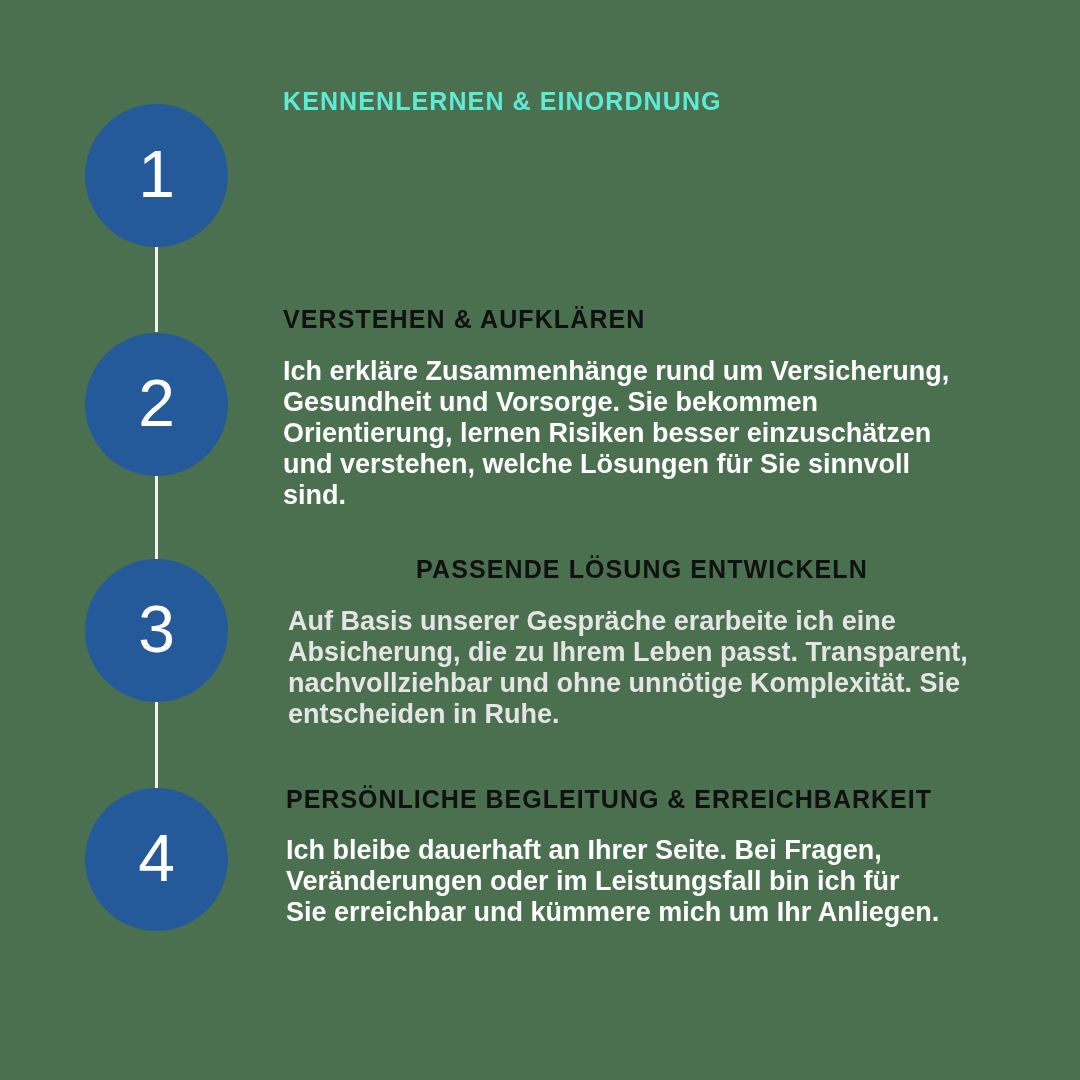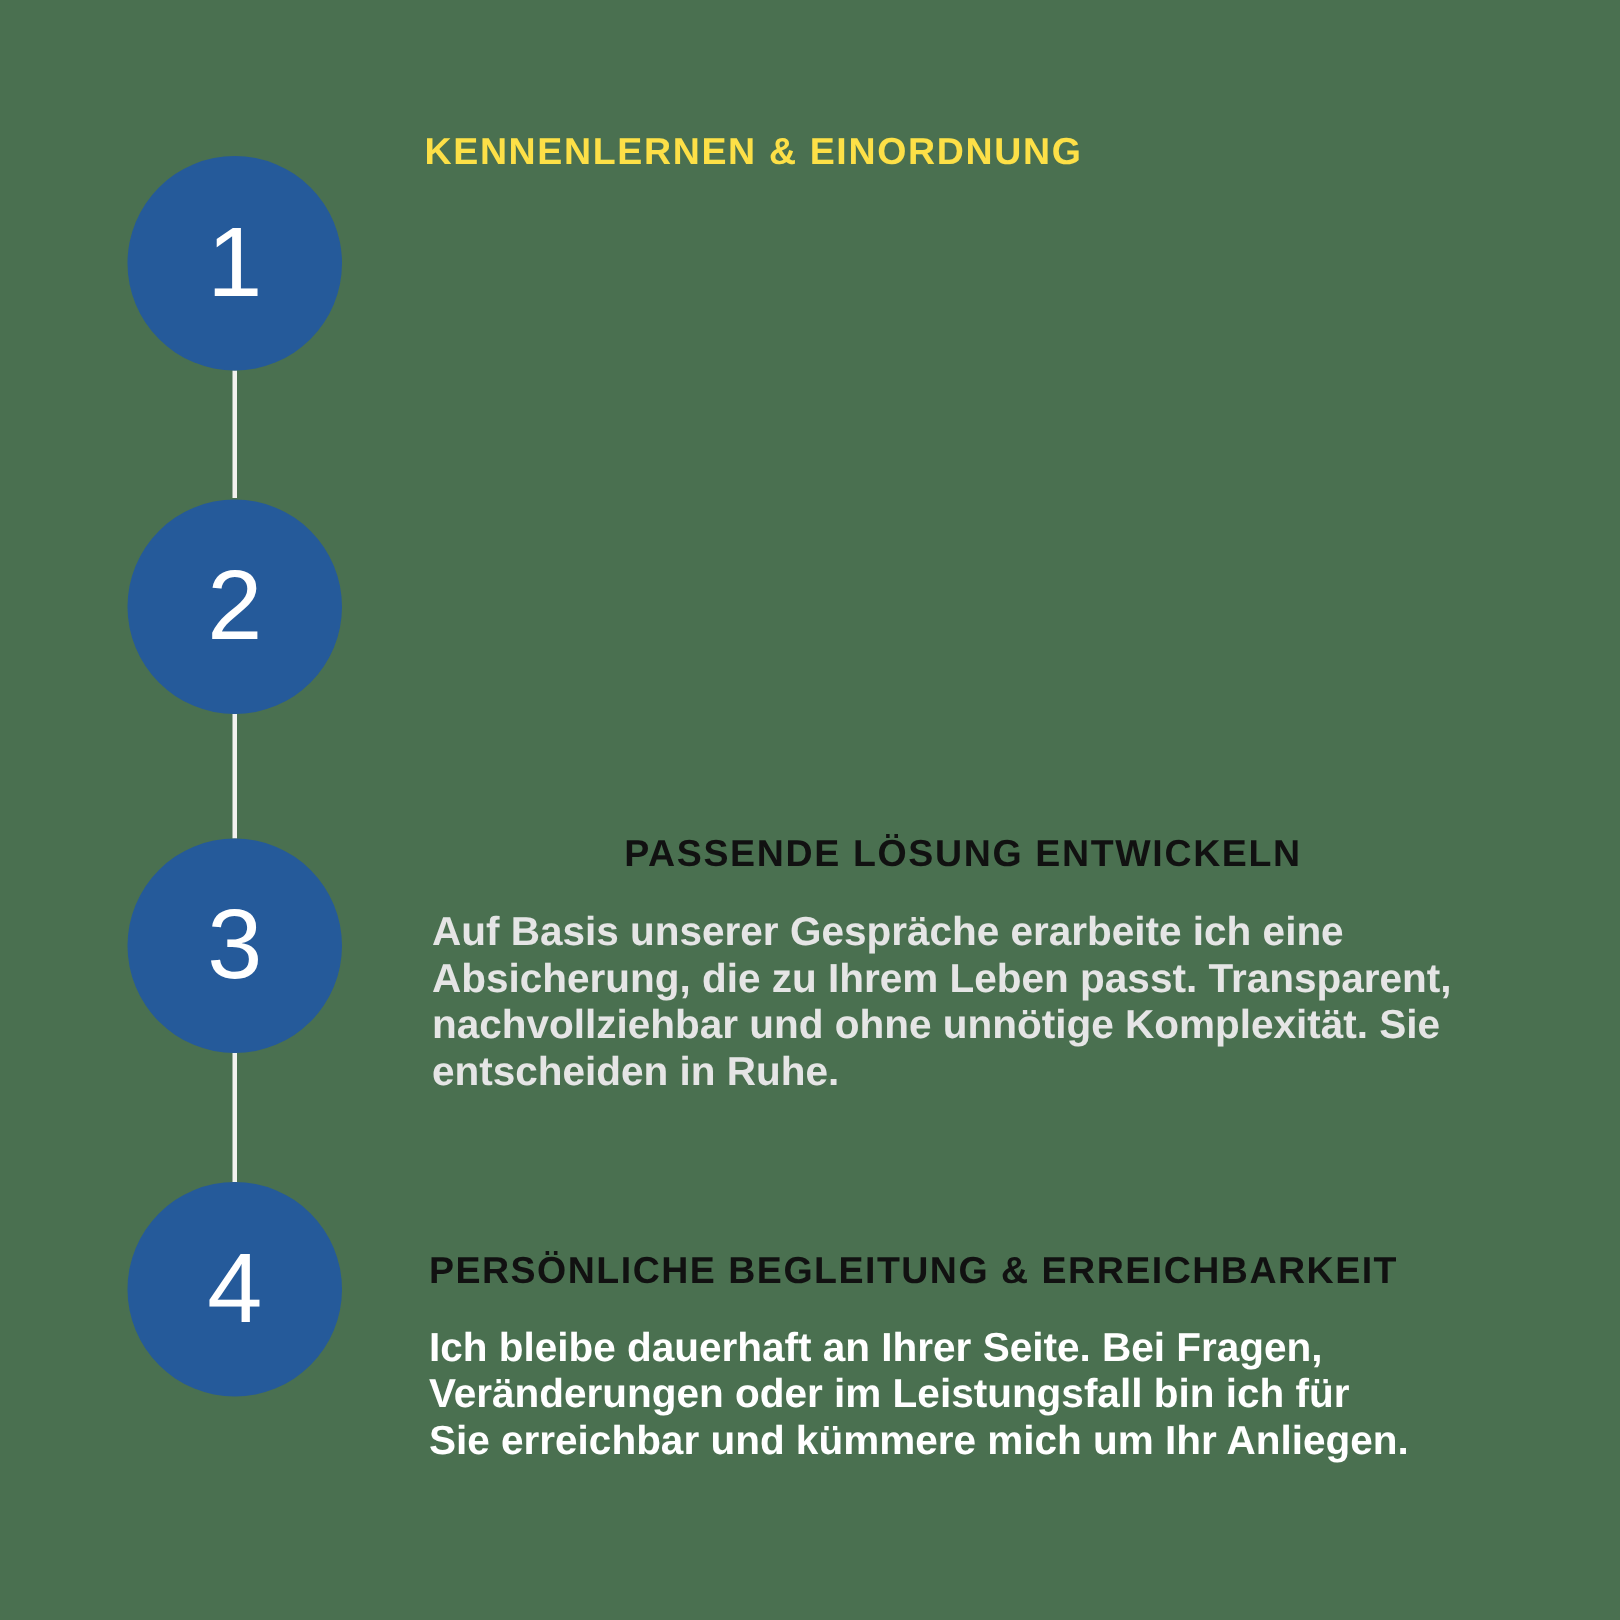--- a/index.html
+++ b/index.html
@@ -92,21 +92,21 @@
   #step-block-1 .step-body { margin-top: 21px; width: 690px; }
 
   #step-block-2 { left: 283px; top: 306px; width: 700px; }
   #step-block-2 .step-body { margin-top: 22px; width: 680px; }
 
   #step-block-3 { left: 288px; top: 556px; width: 700px; }
   #step-block-3 .step-heading { margin-left: 8px; text-align: center; }
   #step-block-3 .step-body { margin-top: 22px; width: 690px; }
 
   #step-block-4 { left: 286px; top: 786px; width: 720px; }
-  #step-block-4 .step-heading { margin-left: 0px; letter-spacing: 1.0px; margin-top: 48px; }
+  #step-block-4 .step-heading { margin-left: 0px; letter-spacing: 1.0px; }
   #step-block-4 .step-body { margin-top: 21px; width: 660px; }
 </style>
 </head>
 <body style="background: rgb(74, 112, 80);">
 
 <div id="stage" style="background: rgb(74, 112, 80);">
 
   <div id="timeline-rail">
 
     <div class="connector-line" style="top: 247px; height: 85px; background: rgb(242, 242, 239);"></div>
@@ -125,23 +125,27 @@
       <span class="step-badge-number" style="color: rgb(255, 255, 255);">3</span>
     </div>
 
     <div class="step-badge" style="top: 788px; background: rgb(37, 90, 154);">
       <span class="step-badge-number" style="color: rgb(255, 255, 255);">4</span>
     </div>
 
   </div>
 
   <div class="step-block" id="step-block-1">
-    <h2 class="step-heading" style="color: #fde047;">KENNENLERNEN &amp; EINORDNUNG</h2>
+    <h2 class="step-heading" style="color: #5eead4;">KENNENLERNEN &amp; EINORDNUNG</h2>
   </div>
 
+  <div class="step-block" id="step-block-2">
+    <h2 class="step-heading" style="color: rgb(17, 17, 17);">VERSTEHEN &amp; AUFKLÄREN</h2>
+    <p class="step-body" style="color: rgb(255, 255, 255);">Ich erkläre Zusammenhänge rund um Versicherung, Gesundheit und Vorsorge. Sie bekommen Orientierung, lernen Risiken besser einzuschätzen und verstehen, welche Lösungen für Sie sinnvoll sind.</p>
+  </div>
 
   <div class="step-block" id="step-block-3">
     <h2 class="step-heading" style="color: rgb(17, 17, 17);">PASSENDE LÖSUNG ENTWICKELN</h2>
     <p class="step-body" style="color: #e5e5e5;">Auf Basis unserer Gespräche erarbeite ich eine Absicherung, die zu Ihrem Leben passt. Transparent, nachvollziehbar und ohne unnötige Komplexität. Sie entscheiden in Ruhe.</p>
   </div>
 
   <div class="step-block" id="step-block-4">
     <h2 class="step-heading" style="color: rgb(17, 17, 17);">PERSÖNLICHE BEGLEITUNG &amp; ERREICHBARKEIT</h2>
     <p class="step-body" style="color: rgb(255, 255, 255);">Ich bleibe dauerhaft an Ihrer Seite. Bei Fragen, Veränderungen oder im Leistungsfall bin ich für Sie erreichbar und kümmere mich um Ihr Anliegen.</p>
   </div>

